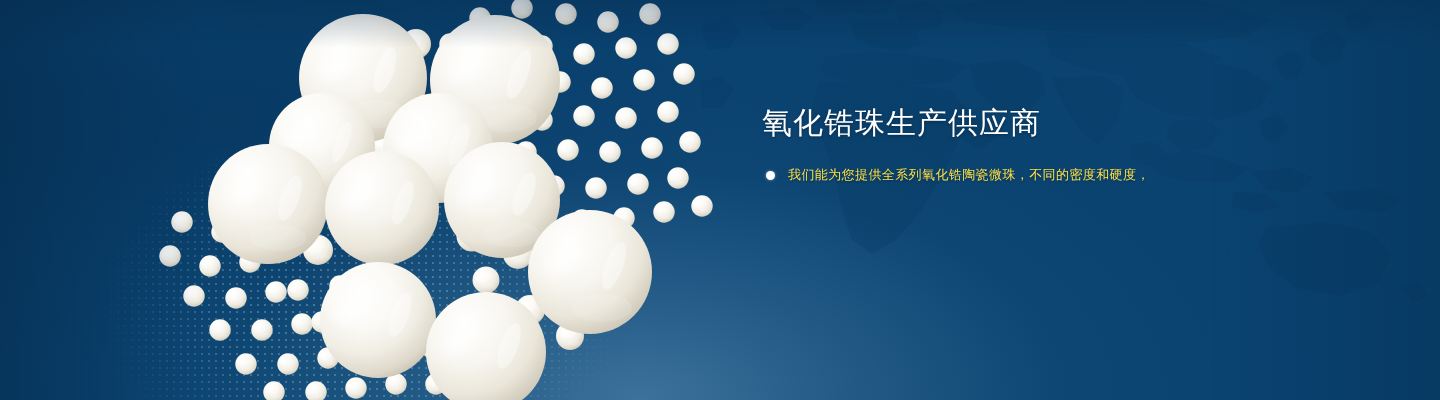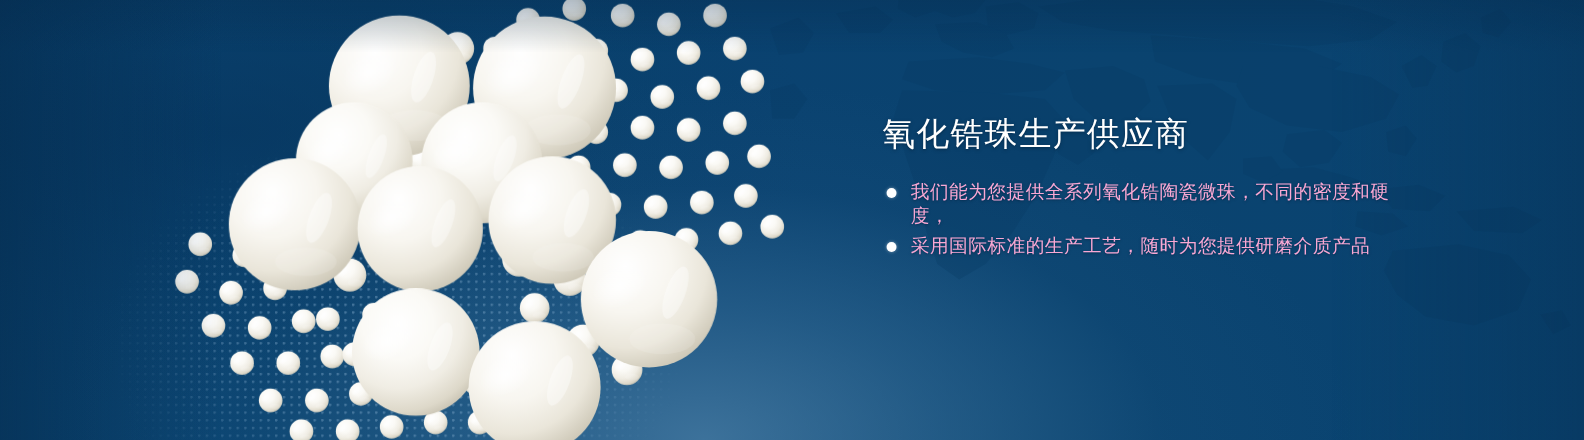--- a/index.html
+++ b/index.html
@@ -85,43 +85,42 @@
     pointer-events: none;
   }
   .bead-photo svg { display: block; width: 100%; height: 100%; }
 
   
   .content {
     position: absolute;
     left: 762px;
     top: 104px;
     width: 470px;
-    margin-left: 40px;
   }
   .headline {
     color: #ffffff;
     font-size: 30px;
     line-height: 38px;
     letter-spacing: 1px;
     font-weight: 400;
     margin: 0 0 22px 0;
     white-space: nowrap;
     text-shadow: 0 1px 3px rgba(2,26,48,0.55);
   }
   .bullets {
     list-style: none;
     margin: 0;
     padding: 0;
   }
   .bullet {
     position: relative;
     padding-left: 26px;
     margin-bottom: 5px;
-    color: #f9a8d4;
-    font-size: 17px;
+    color: #fde047;
+    font-size: 13px;
     line-height: 22px;
     letter-spacing: 0.4px;
     text-shadow: 0 1px 2px rgba(2,26,48,0.5);
   }
   .bullet:last-child { margin-bottom: 0; }
   .dot {
     position: absolute;
     left: 4px;
     top: 7px;
     width: 9px;
@@ -402,21 +401,17 @@
     <h1 class="headline">氧化锆珠生产供应商</h1>
 
     <ul class="bullets">
 
       <li class="bullet">
         <span class="dot"></span>
         <span class="bullet-line">我们能为您提供全系列氧化锆陶瓷微珠，不同的密度和硬度，</span>
       </li>
 
 
-      <li class="bullet">
-        <span class="dot"></span>
-        <span class="bullet-line">采用国际标准的生产工艺，随时为您提供研磨介质产品</span>
-      </li>
 
     </ul>
   </div>
 
 </div>
 
 </body></html>

